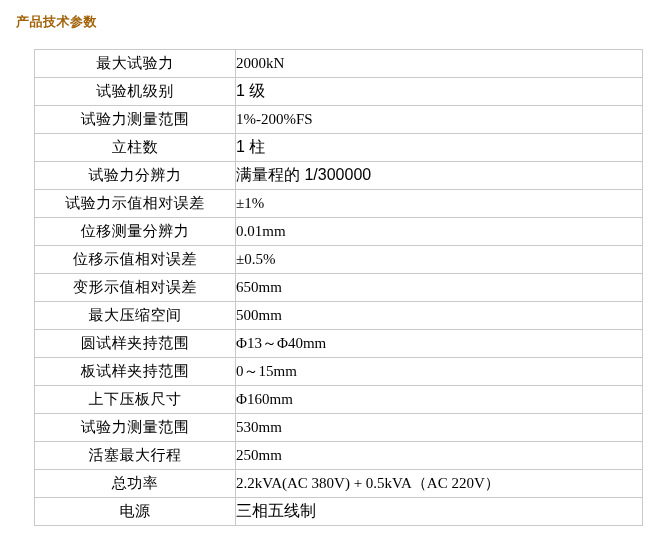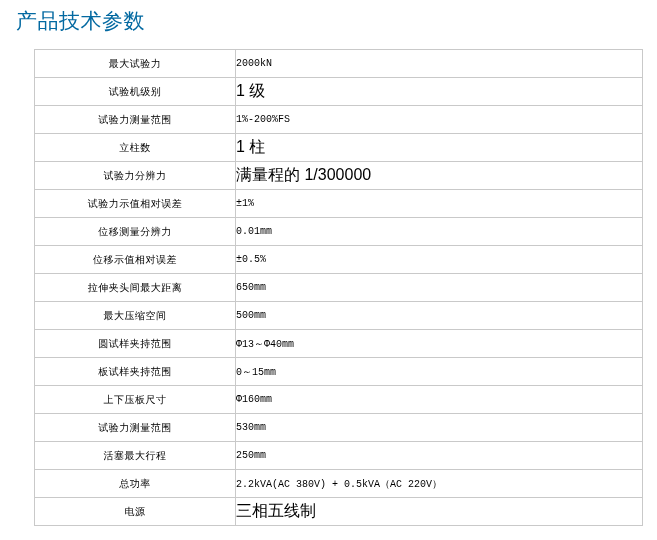--- a/index.html
+++ b/index.html
@@ -15,40 +15,40 @@
     overflow: hidden;
   }
   .page {
     position: relative;
     width: 657px;
     height: 540px;
     box-sizing: border-box;
   }
   .title {
     font-family: "Liberation Serif", serif;
-    font-weight: normal;
-    font-size: 21px;
+    font-weight: bold;
+    font-size: 13px;
     line-height: 19px;
-    color: #0369a1;
+    color: #a16207;
     padding: 12px 0 0 16px;
     letter-spacing: 0.5px;
   }
   .spec-table-wrap {
     padding: 18px 16px 0 34px;
   }
   table.spec-table {
     border-collapse: collapse;
     width: 607px;
     table-layout: fixed;
   }
   table.spec-table td {
     border: 1px solid #c9c9c9;
     height: 27px;
-    font-size: 10px;
-    font-family: Liberation Mono, monospace;
+    font-size: 15px;
+    font-family: Liberation Serif, serif;
     padding: 0;
     vertical-align: middle;
     background: #ffffff;
   }
   td.k {
     width: 200px;
     text-align: center;
     letter-spacing: 0.5px;
   }
   td.v {
@@ -99,21 +99,21 @@
           </tr>
           <tr>
             <td class="k">位移测量分辨力</td>
             <td class="v">0.01mm</td>
           </tr>
           <tr>
             <td class="k">位移示值相对误差</td>
             <td class="v">±0.5%</td>
           </tr>
           <tr>
-            <td class="k">拉伸夹头间最大距离</td>
+            <td class="k">变形示值相对误差</td>
             <td class="v">650mm</td>
           </tr>
           <tr>
             <td class="k">最大压缩空间</td>
             <td class="v">500mm</td>
           </tr>
           <tr>
             <td class="k">圆试样夹持范围</td>
             <td class="v">Φ13～Φ40mm</td>
           </tr>

